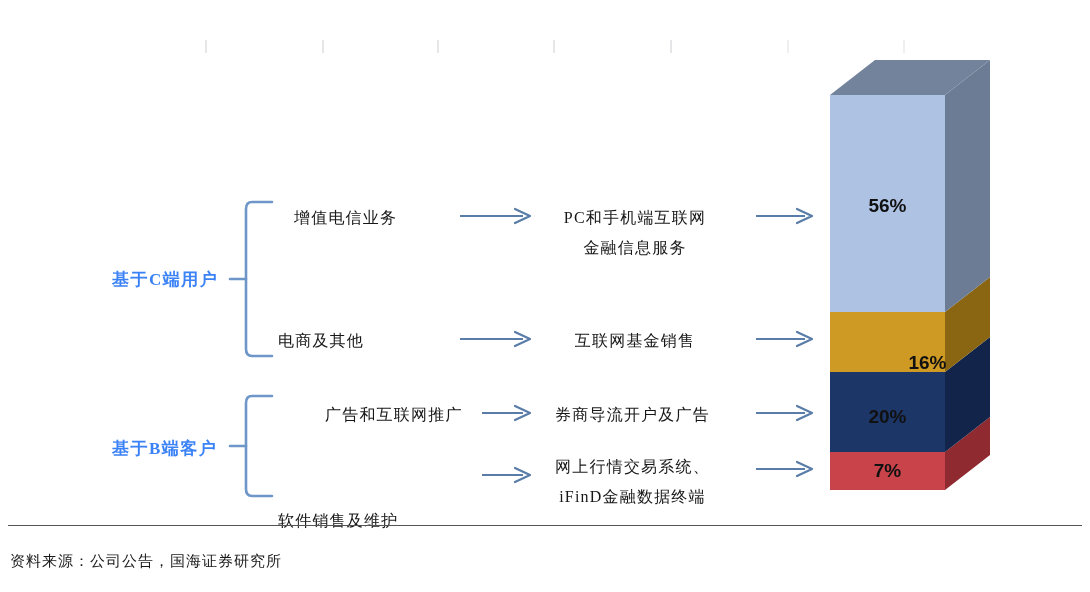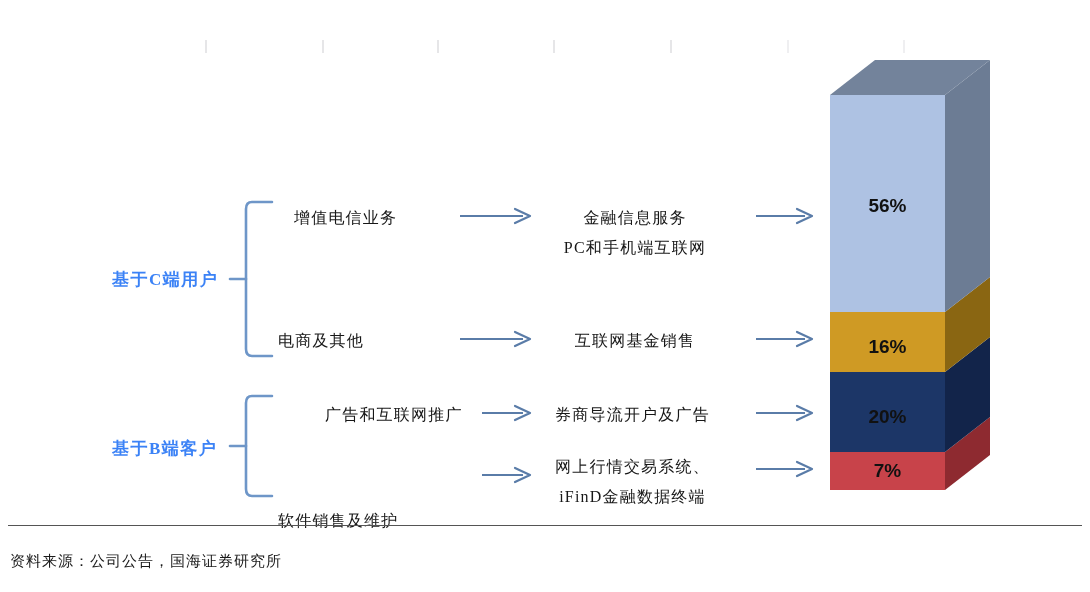--- a/index.html
+++ b/index.html
@@ -130,22 +130,22 @@
   <div class="node-label" style="left:294px; top:203px;">增值电信业务</div>
 
   <div class="arrow" style="left:460px; top:206px;">
     <svg width="74" height="20" viewBox="0 0 74 20">
       <path d="M0 10 L63 10" stroke="#5A7CA8" stroke-width="2.2" fill="none"></path>
       <path d="M55 3 L70 10 L55 17" stroke="#5A7CA8" stroke-width="2.2" fill="none" stroke-linecap="round" stroke-linejoin="round"></path>
     </svg>
   </div>
 
   <div class="node-label center" style="left:530px; top:203px; width:210px;">
+    <div>PC和手机端互联网</div>
     <div>金融信息服务</div>
-    <div>PC和手机端互联网</div>
   </div>
 
   <div class="arrow" style="left:756px; top:206px;">
     <svg width="60" height="20" viewBox="0 0 60 20">
       <path d="M0 10 L49 10" stroke="#5A7CA8" stroke-width="2.2" fill="none"></path>
       <path d="M41 3 L56 10 L41 17" stroke="#5A7CA8" stroke-width="2.2" fill="none" stroke-linecap="round" stroke-linejoin="round"></path>
     </svg>
   </div>
 
   <div class="node-label" style="left:278px; top:326px;">电商及其他</div>
@@ -227,20 +227,20 @@
       <rect x="15" y="262" width="115" height="60" fill="#CF9A24"></rect>
 
       <polygon points="130,45 175,10 175,227 130,262" fill="#6C7C94"></polygon>
       <rect x="15" y="45" width="115" height="217" fill="#AEC2E3"></rect>
 
       <polygon points="15,45 60,10 175,10 130,45" fill="#73839B"></polygon>
     </svg>
   </div>
 
   <div class="bar-value" style="top:195px;">56%</div>
-  <div class="bar-value" style="top:336px;">16%</div>
+  <div class="bar-value" style="top:352px;padding-left:40px;">16%</div>
   <div class="bar-value" style="top:406px;">20%</div>
   <div class="bar-value" style="top:460px;">7%</div>
 
   <div id="footer-rule"></div>
   <div id="footer-source">资料来源：公司公告，国海证券研究所</div>
 
 </div>
 
 </body></html>

